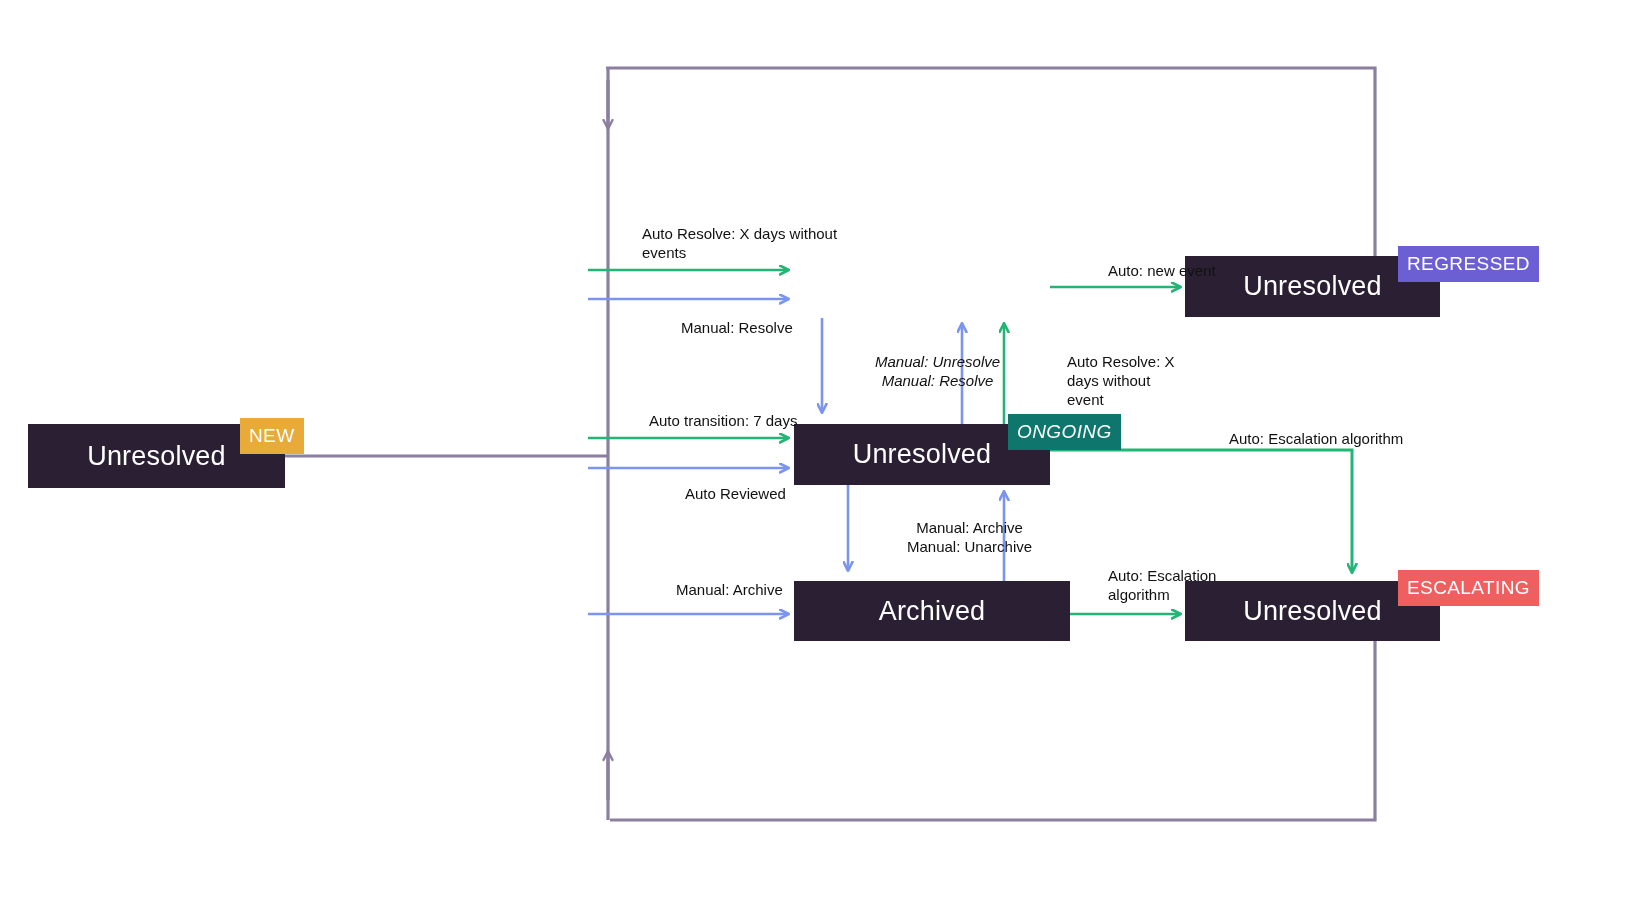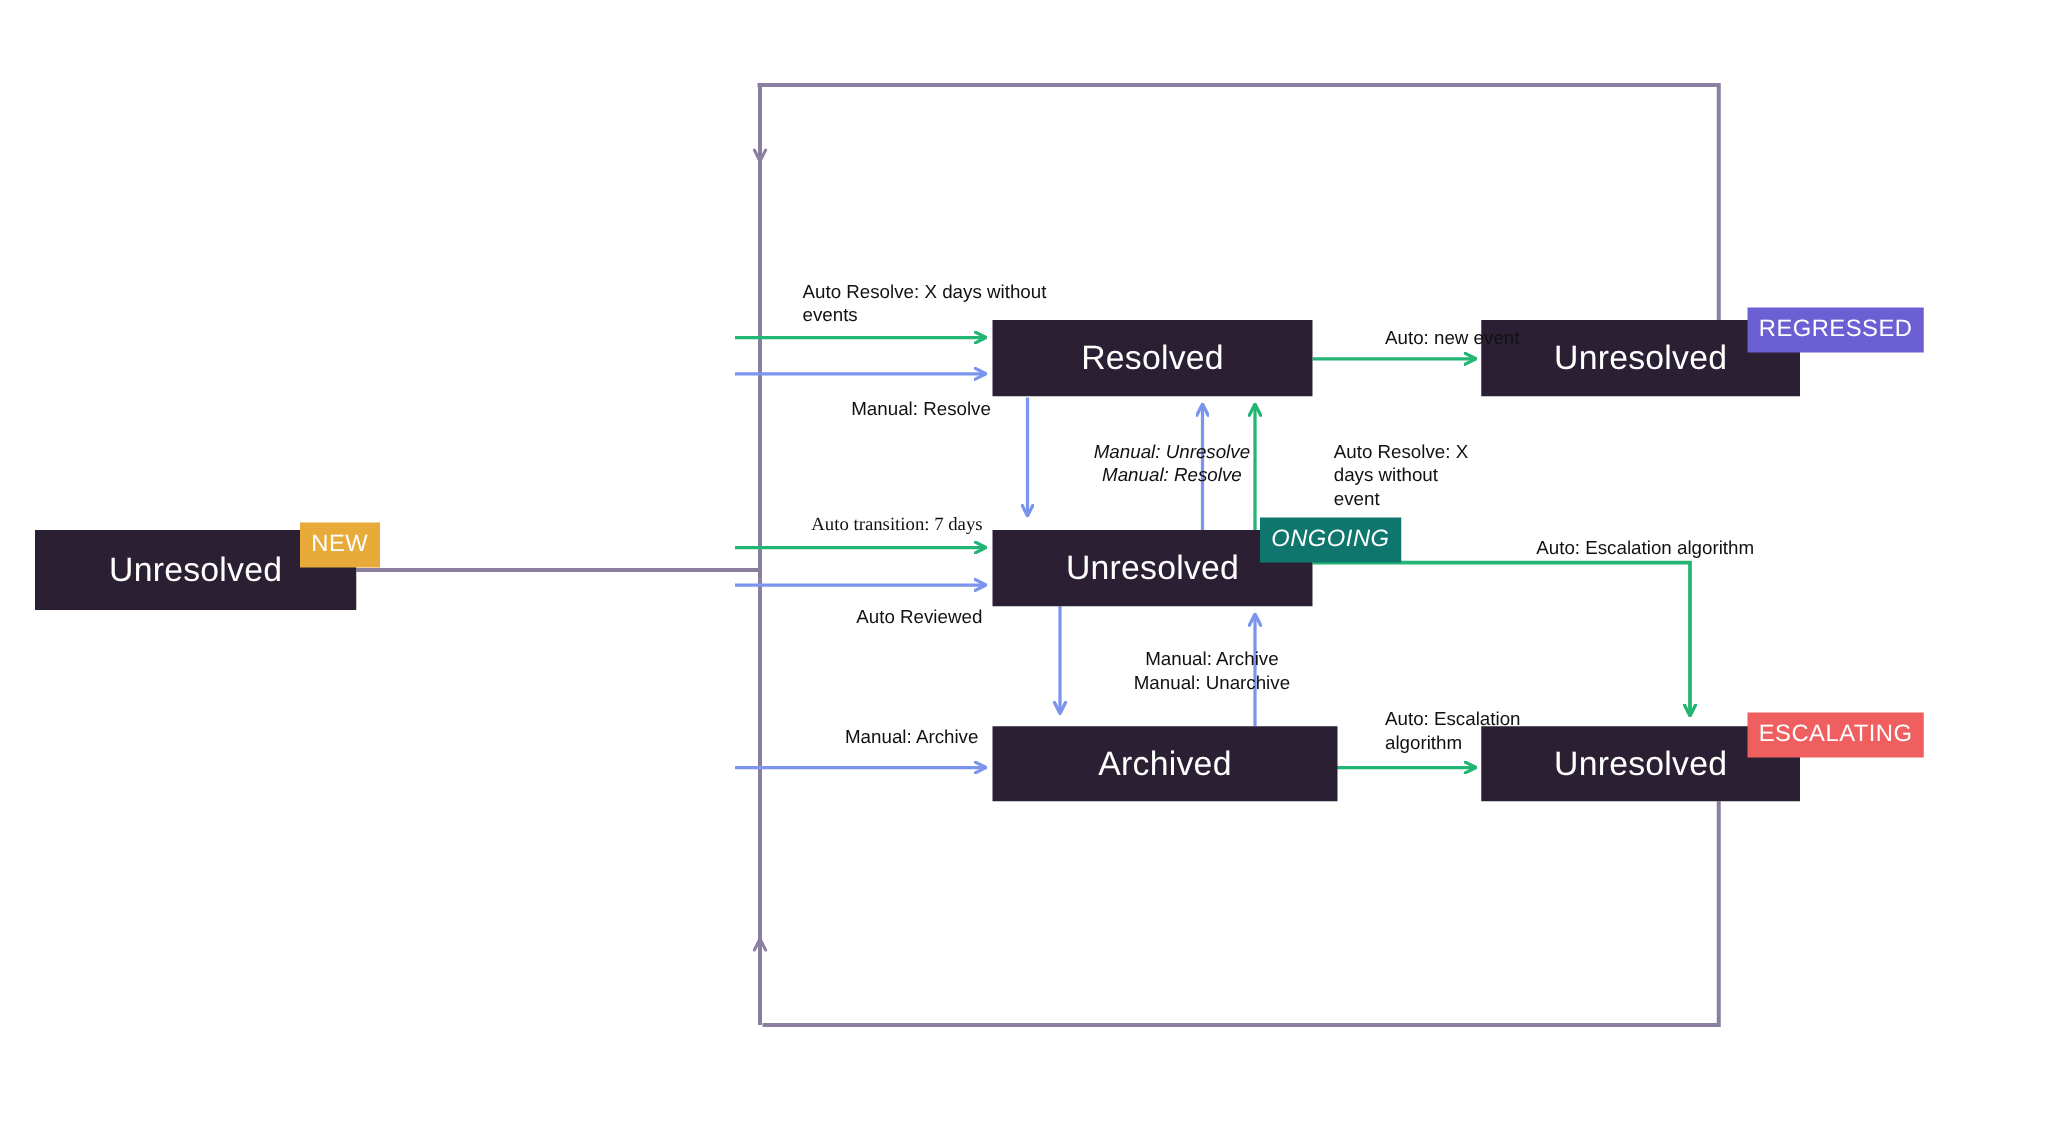--- a/index.html
+++ b/index.html
@@ -74,23 +74,20 @@
     </g>
   </svg>
 
   <div class="node-box" style="left:28px;top:424px;width:257px;height:64px;">
     <span class="node-label">Unresolved</span>
   </div>
   <div class="badge" style="left:240px;top:418px;background:#e8aa38;">
     <span>NEW</span>
   </div>
 
-  <div class="node-box" style="left:794px;top:256px;width:256px;height:61px;">
-    <span class="node-label">Resolved</span>
-  </div>
 
   <div class="node-box" style="left:794px;top:424px;width:256px;height:61px;">
     <span class="node-label">Unresolved</span>
   </div>
   <div class="badge" style="left:1008px;top:414px;background:#0f766e;font-style:italic;">
     <span>ONGOING</span>
   </div>
 
   <div class="node-box" style="left:794px;top:581px;width:276px;height:60px;">
     <span class="node-label">Archived</span>
@@ -117,21 +114,21 @@
 
   <div class="edge-label" style="left:1064px;top:261px;">Auto: new event</div>
 
   <div class="edge-label ctr" style="left:831px;top:352px;font-style:italic;">Manual: Unresolve
 Manual: Resolve</div>
 
   <div class="edge-label" style="left:1023px;top:352px;">Auto Resolve: X
 days without
 event</div>
 
-  <div class="edge-label" style="left:605px;top:411px;font-family:Liberation Serif, serif;">Auto transition: 7 days</div>
+  <div class="edge-label" style="left:605px;top:411px;">Auto transition: 7 days</div>
 
   <div class="edge-label" style="left:1185px;top:429px;">Auto: Escalation algorithm</div>
 
   <div class="edge-label" style="left:641px;top:484px;">Auto Reviewed</div>
 
   <div class="edge-label ctr" style="left:863px;top:518px;">Manual: Archive
 Manual: Unarchive</div>
 
   <div class="edge-label" style="left:632px;top:580px;">Manual: Archive</div>
 

